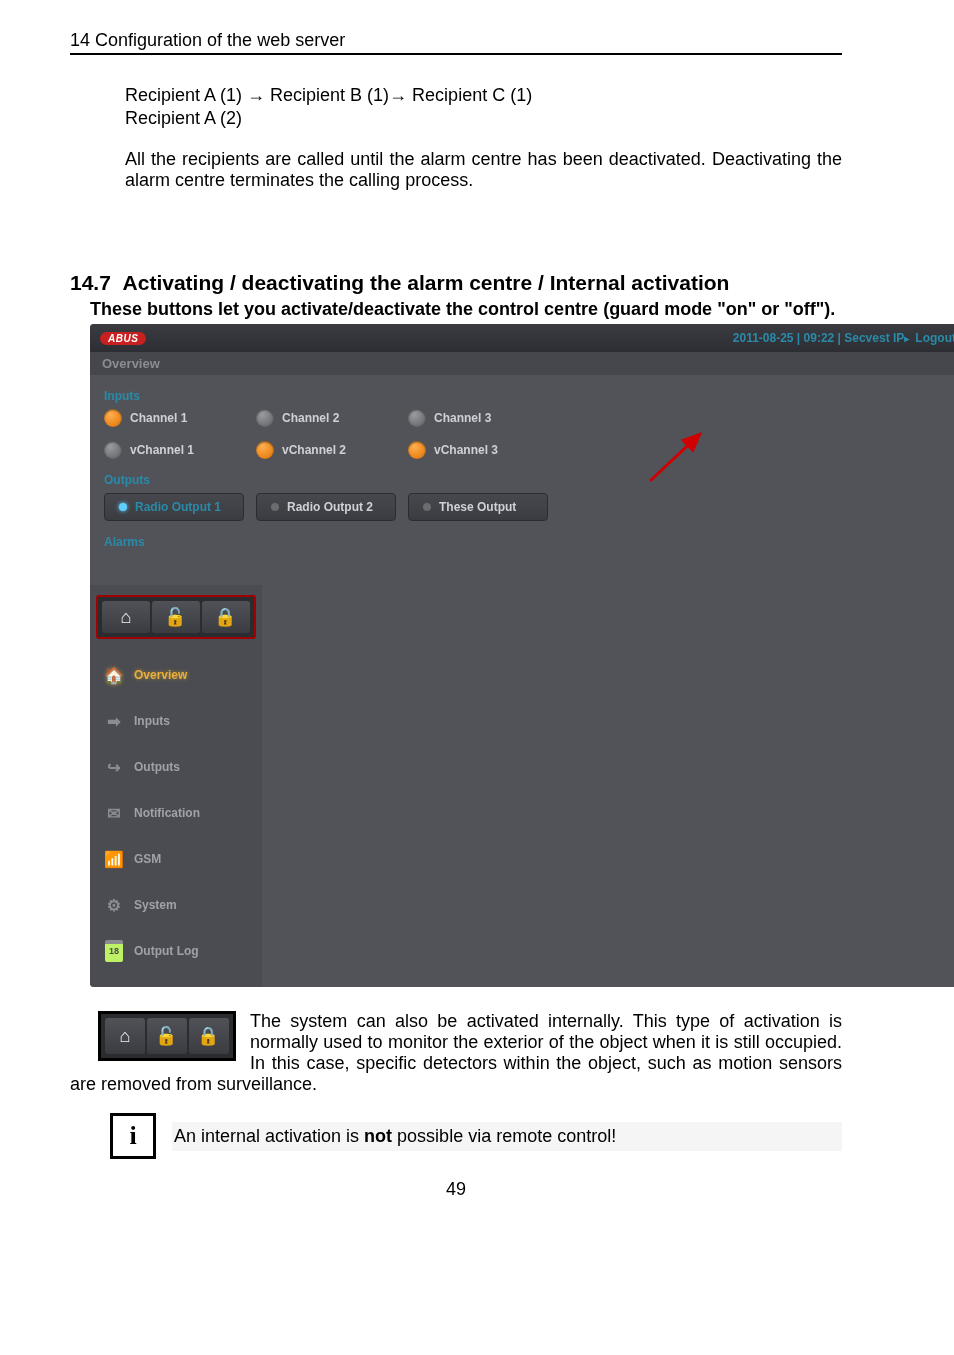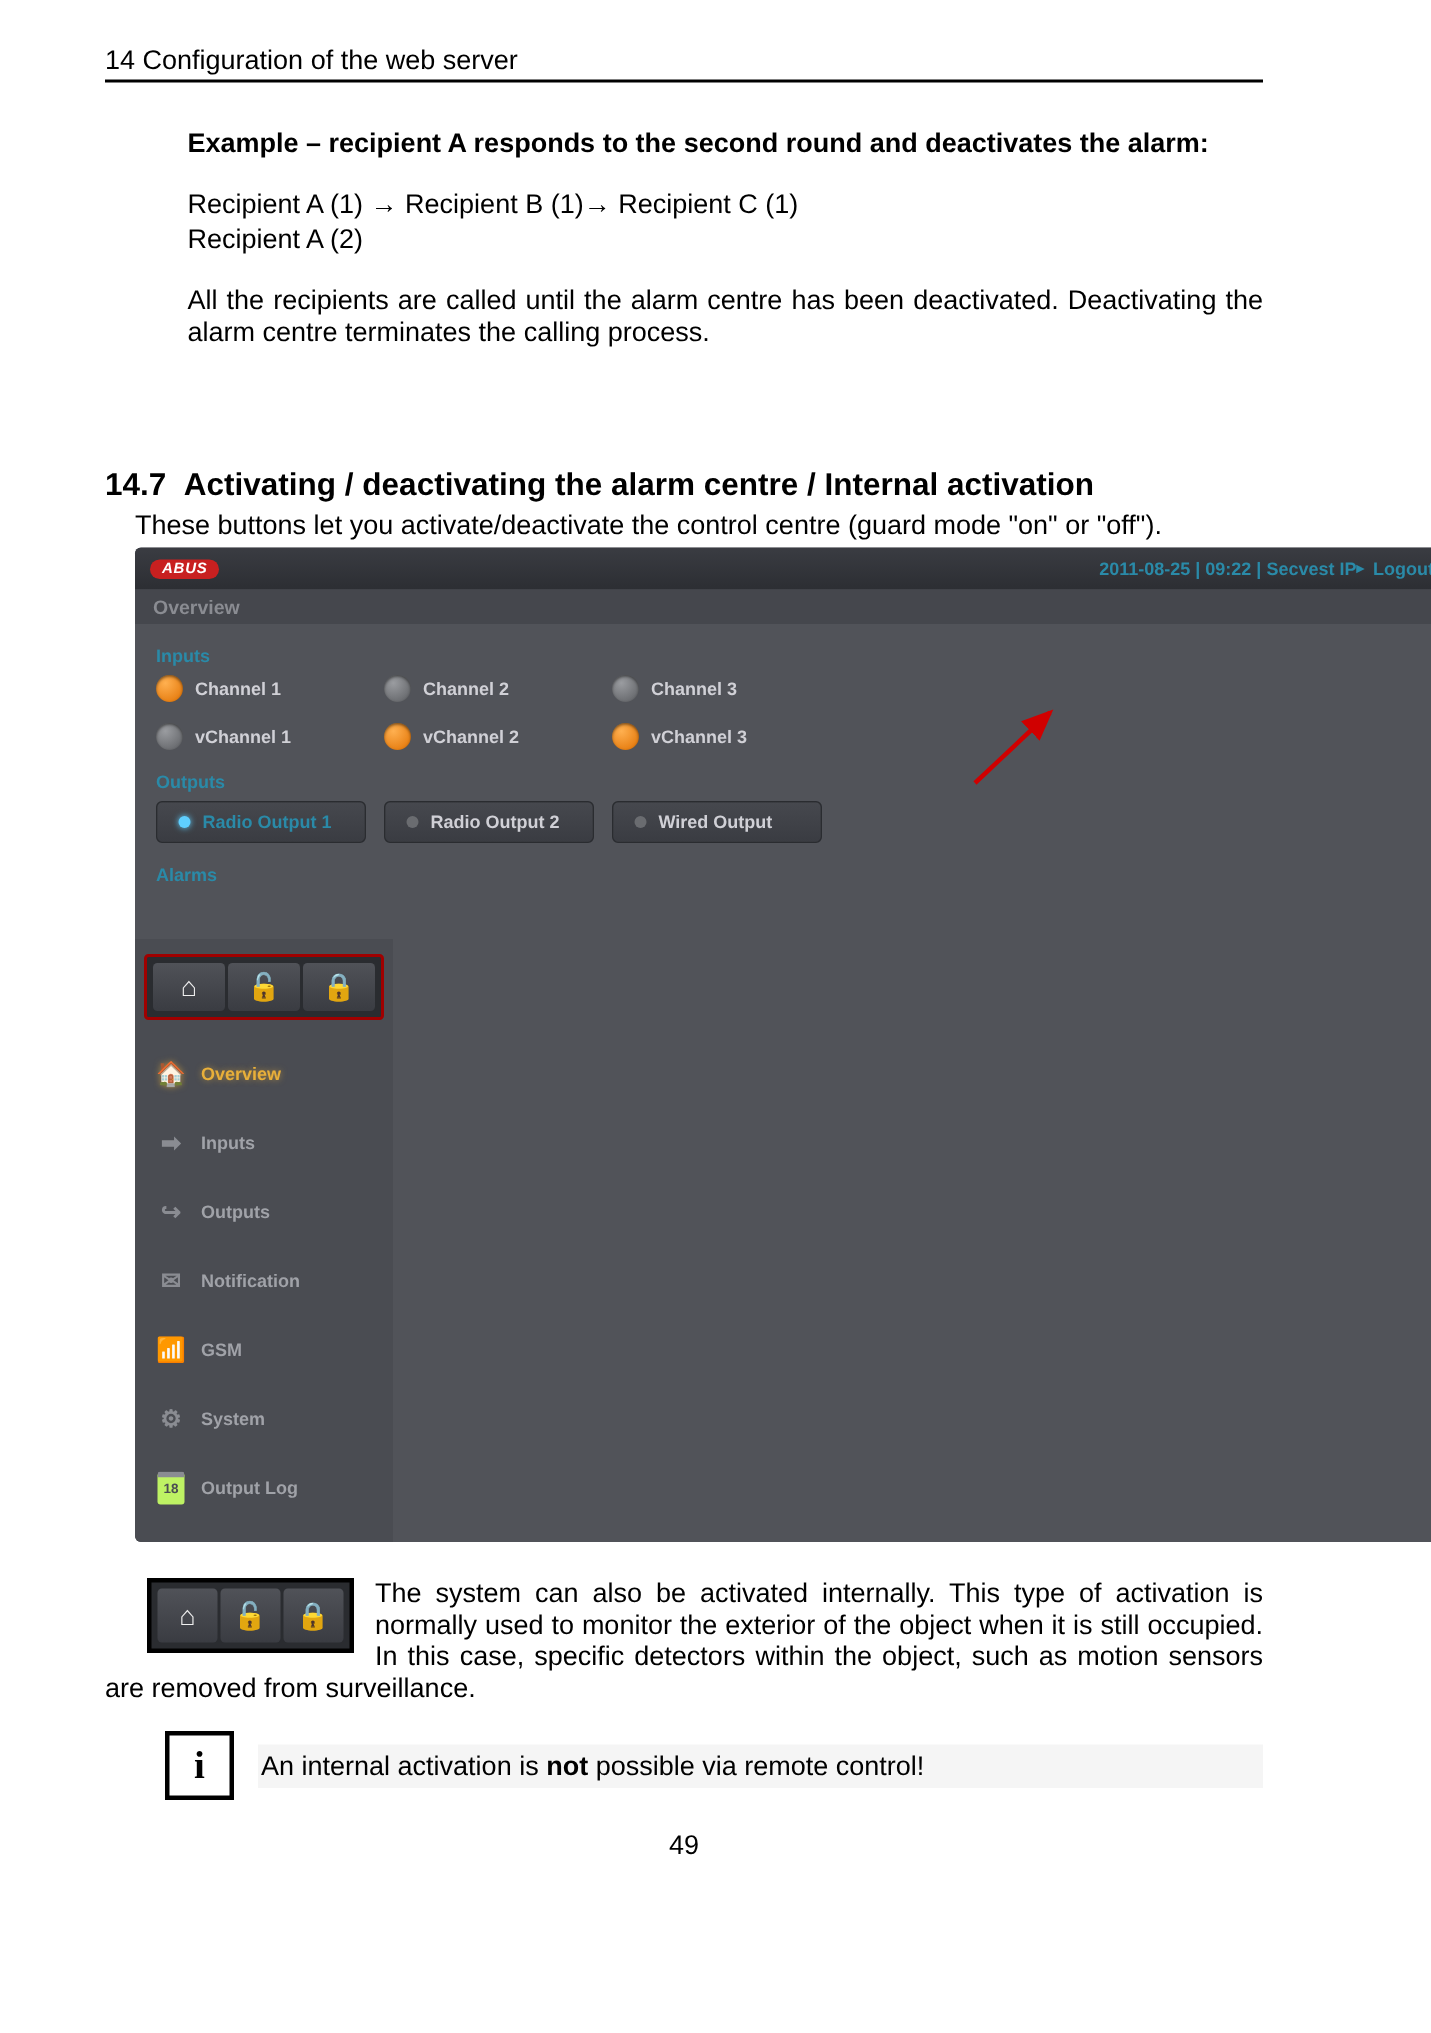--- a/index.html
+++ b/index.html
@@ -36,20 +36,21 @@
   }
   .section-title {
     font-size: 21px;
     font-weight: bold;
     margin-top: 80px;
     margin-bottom: 4px;
   }
   .section-desc {
     text-align: justify;
     margin: 0 0 4px 20px;
+    font-weight: bold;
   }
   
   .ui-shot {
     margin-left: 20px;
     width: 876px;
     background: #515359;
     border-radius: 4px;
     overflow: hidden;
     font-size: 13px;
     color: #c0c0c8;
@@ -256,21 +257,20 @@
   }
 </style>
 </head>
 <body>
 
 <div class="page">
 
   <div class="header-line">14  Configuration of the web server</div>
 
   <div class="example-block">
-    <div class="example-title">Example – recipient A responds to the second round and deactivates the alarm:</div>
     <div class="recipient-line">Recipient A (1) → Recipient B (1)→ Recipient C (1)</div>
     <div class="recipient-line">Recipient A (2)</div>
     <div class="justify">All the recipients are called until the alarm centre has been deactivated. Deactivating the alarm centre terminates the calling process.</div>
   </div>
 
   <div class="section-title">
     <span>14.7</span>&nbsp;&nbsp;<span>Activating / deactivating the alarm centre / Internal activation</span>
   </div>
   <div class="section-desc">These buttons let you activate/deactivate the control centre (guard mode "on" or "off").</div>
 
@@ -317,21 +317,21 @@
           <div class="output-pill active">
               <span class="tiny-dot on"></span>
               <span>Radio Output 1</span>
             </div>
           <div class="output-pill">
               <span class="tiny-dot"></span>
               <span>Radio Output 2</span>
             </div>
           <div class="output-pill">
               <span class="tiny-dot"></span>
-              <span>Wired Output</span>
+              <span>These Output</span>
             </div>
         </div>
         <div class="ui-section-label">Alarms</div>
       </div>
       <div class="ui-sidebar">
         <div class="lock-trio">
           <div class="lock-btn">
               <span class="lock-white">⌂</span>
             </div>
           <div class="lock-btn">

